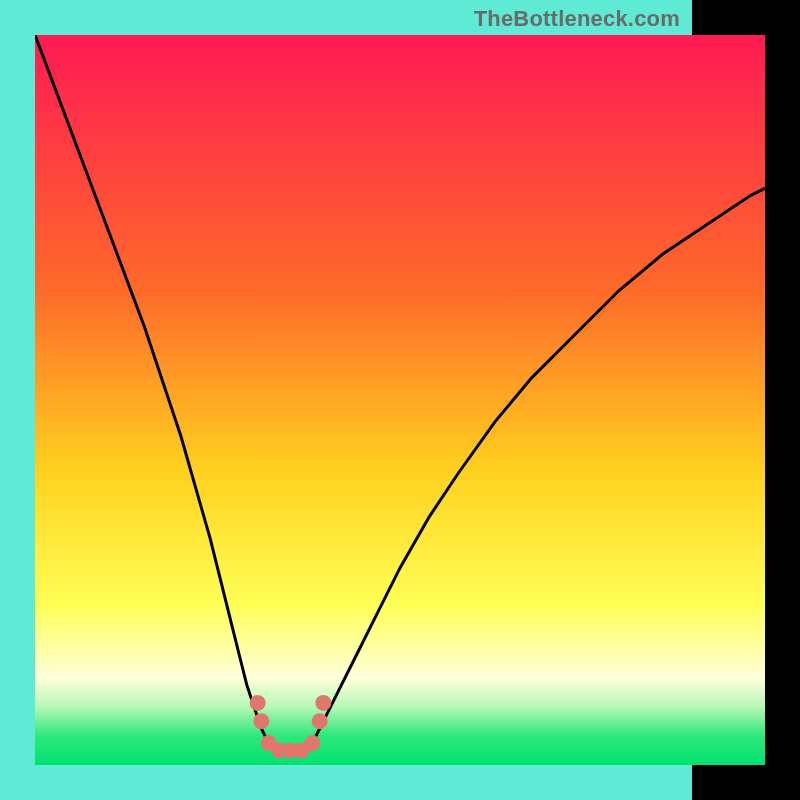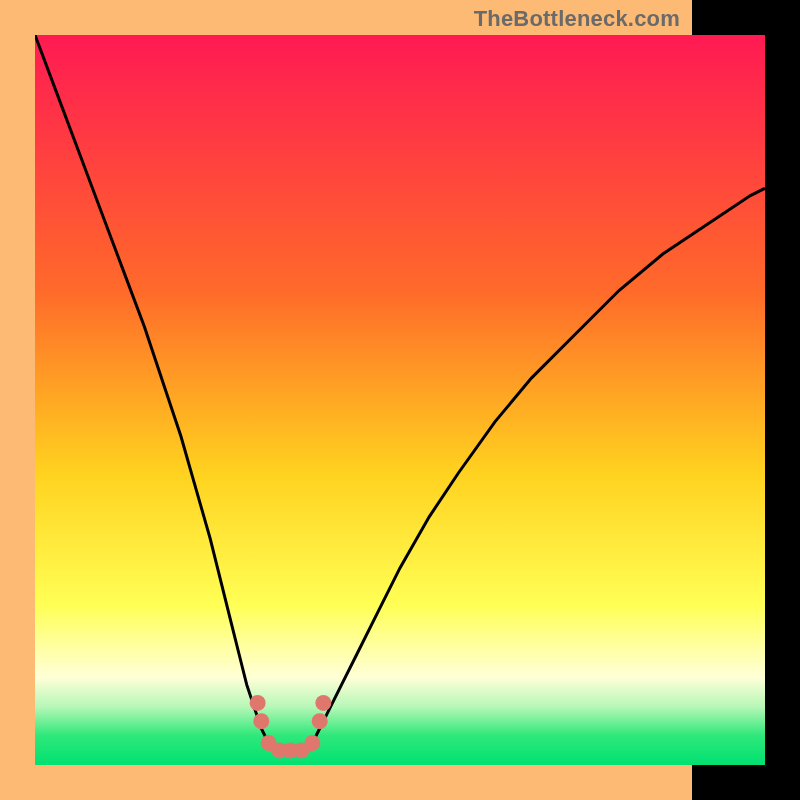--- a/index.html
+++ b/index.html
@@ -9,21 +9,21 @@
     height: 800px;
     background: #000;
     overflow: hidden;
   }
   .frame {
     position: absolute;
     left: 0;
     top: 0;
     width: 692px;
     height: 800px;
-    background: #fdba74;
+    background: #5eead4;
   }
   .plot {
     position: absolute;
     left: 35px;
     top: 35px;
     width: 730px;
     height: 730px;
     overflow: hidden;
   }
   .watermark {

